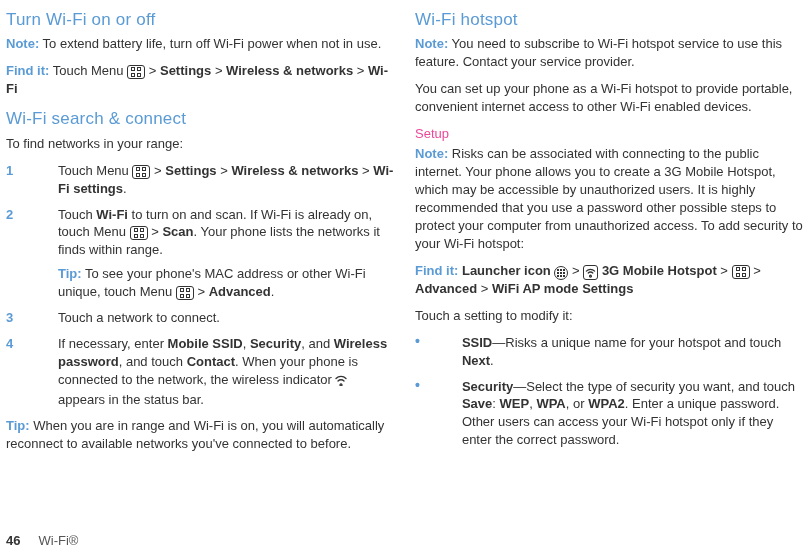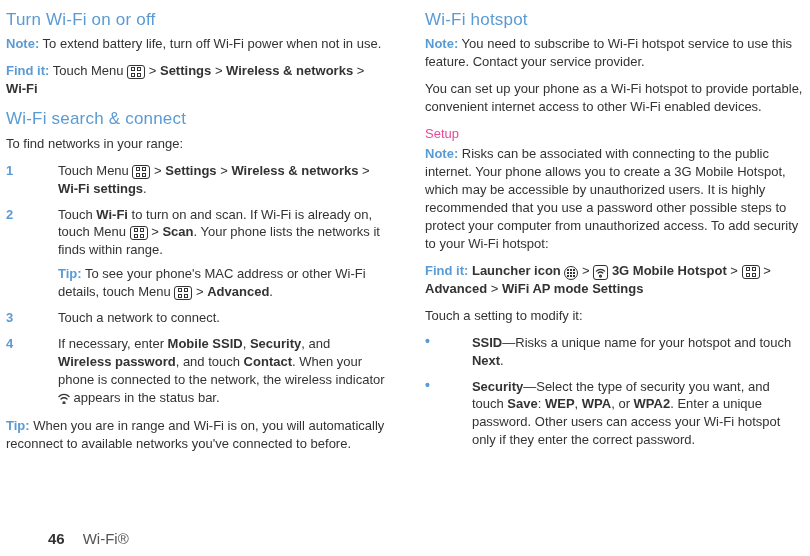--- a/index.html
+++ b/index.html
@@ -1,18 +1,18 @@
 <!DOCTYPE html>
 <html><head>
 <meta charset="utf-8">
 <style>
   *{margin:0;padding:0;box-sizing:border-box;}
   html,body{width:810px;height:556px;}
   body{font-family:Arial,Helvetica,sans-serif;font-size:13px;line-height:1.38;color:#333;padding:6px 6px 0 6px;}
-  .cols{display:flex;gap:40px;}
+  .cols{display:flex;gap:20px;}
   .col{flex:1;min-width:0;}
   .heading{color:#5b9bd5;font-size:17px;font-weight:400;margin-top:2px;margin-bottom:4px;letter-spacing:0.2px;}
   .subhead{color:#ec4899;font-size:13px;font-weight:400;margin-top:8px;margin-bottom:2px;}
   .para{margin-bottom:9px;}
   .acc{color:#5b9bd5;font-weight:bold;}
   .b{font-weight:bold;}
   .icon-menu{display:inline-flex;align-items:center;justify-content:center;width:18px;height:14px;border:1px solid #333;border-radius:3px;vertical-align:-2px;font-size:9px;line-height:1;}
   .icon-menu svg{width:10px;height:10px;}
   .icon-circle{display:inline-flex;align-items:center;justify-content:center;width:14px;height:14px;border:1px solid #333;border-radius:50%;vertical-align:-2px;}
   .icon-circle svg{width:8px;height:8px;}
@@ -21,21 +21,21 @@
   .icon-wifi-small{display:inline-block;vertical-align:-2px;}
   .icon-wifi-small svg{width:12px;height:12px;}
   ol{list-style:none;margin-bottom:8px;}
   ol>li{display:flex;gap:10px;margin-bottom:8px;}
   .num{color:#5b9bd5;font-weight:bold;min-width:10px;}
   .li-body{flex:1;margin-left:32px;}
   .sub-tip{margin-top:6px;}
   ul{list-style:none;}
   ul>li{display:flex;gap:10px;margin-bottom:8px;}
   .bul{color:#5b9bd5;font-weight:bold;font-size:14px;line-height:1;}
-  .footer{position:absolute;bottom:6px;left:6px;font-size:15px;color:#555;margin-left:42px;}
+  .footer{position:absolute;bottom:6px;left:6px;font-size:13px;color:#555;}
   .footer .pg{font-weight:bold;color:#333;margin-right:18px;}
 </style>
 </head>
 <body>
 
 <div class="cols">
 
   <div class="col">
     <div class="heading">Turn Wi-Fi on or off</div>
     <div class="para">
@@ -74,21 +74,21 @@
         <div class="li-body">
           <span>Touch </span><span class="b">Wi-Fi</span><span> to turn on and scan. If Wi-Fi is already on, touch Menu </span><span class="icon-menu">
               <svg viewBox="0 0 10 10">
                 <rect x="0.5" y="0.5" width="3" height="3" fill="none" stroke="#333"></rect>
                 <rect x="6.5" y="0.5" width="3" height="3" fill="none" stroke="#333"></rect>
                 <rect x="0.5" y="6.5" width="3" height="3" fill="none" stroke="#333"></rect>
                 <rect x="6.5" y="6.5" width="3" height="3" fill="none" stroke="#333"></rect>
               </svg>
             </span><span> &gt; </span><span class="b">Scan</span><span>. Your phone lists the networks it finds within range.</span>
           <div class="sub-tip">
-            <span class="acc">Tip:</span><span> To see your phone's MAC address or other Wi-Fi details, touch Menu </span><span class="icon-menu">
+            <span class="acc">Tip:</span><span> To see your phone's MAC address or other Wi-Fi unique, touch Menu </span><span class="icon-menu">
                 <svg viewBox="0 0 10 10">
                   <rect x="0.5" y="0.5" width="3" height="3" fill="none" stroke="#333"></rect>
                   <rect x="6.5" y="0.5" width="3" height="3" fill="none" stroke="#333"></rect>
                   <rect x="0.5" y="6.5" width="3" height="3" fill="none" stroke="#333"></rect>
                   <rect x="6.5" y="6.5" width="3" height="3" fill="none" stroke="#333"></rect>
                 </svg>
               </span><span> &gt; </span><span class="b">Advanced</span><span>.</span>
           </div>
         </div>
       </li>

